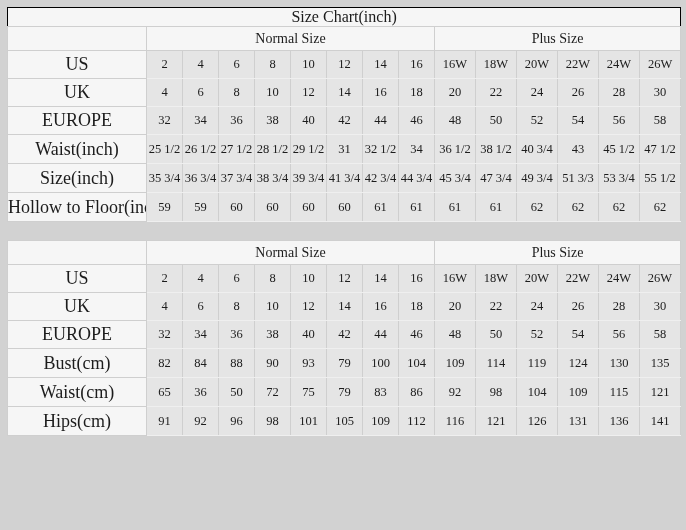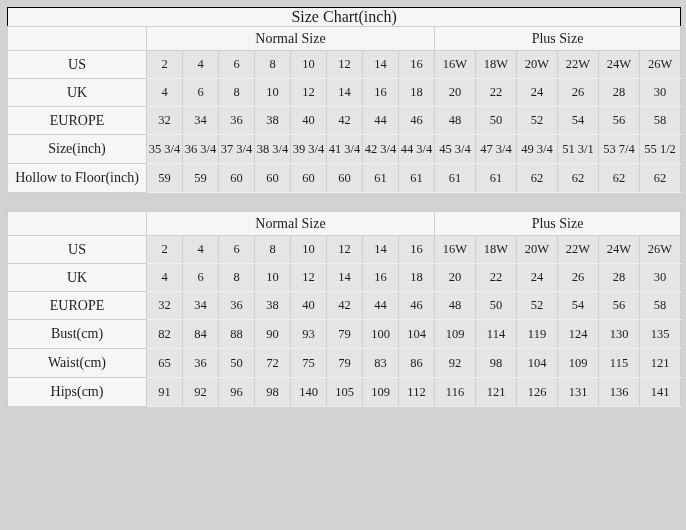--- a/index.html
+++ b/index.html
@@ -40,21 +40,21 @@
     border-bottom:1px solid var(--grid-line);
   }
   tr.group-row th{
     background:var(--header-cell-background);
     font-size:14px;height:23px;
     border:1px solid var(--grid-line);
   }
   tbody td{border:1px solid var(--grid-line);font-size:12.5px;}
   tbody td.label{
     background:var(--header-cell-background);
-    font-size:14px;
+    font-size:18px;
   }
   tbody td.data{
     background:var(--data-cell-background);
     border-top-color:#efefef;
     border-bottom-color:#efefef;
   }
   tbody tr:nth-child(-n+3) td{height:27px;}
   tbody tr:nth-child(n+4) td{height:28px;}
   tbody tr:nth-child(7) td{height:35px;}
 </style>
@@ -135,34 +135,51 @@
         <td class="data">44</td>
         <td class="data">46</td>
         <td class="data">48</td>
         <td class="data">50</td>
         <td class="data">52</td>
         <td class="data">54</td>
         <td class="data">56</td>
         <td class="data">58</td>
       </tr>
       <tr>
+        <td class="label">Waist(inch)</td>
+        <td class="data">25 1/2</td>
+        <td class="data">26 1/2</td>
+        <td class="data">27 1/2</td>
+        <td class="data">28 1/2</td>
+        <td class="data">29 1/2</td>
+        <td class="data">31</td>
+        <td class="data">32 1/2</td>
+        <td class="data">34</td>
+        <td class="data">36 1/2</td>
+        <td class="data">38 1/2</td>
+        <td class="data">40 3/4</td>
+        <td class="data">43</td>
+        <td class="data">45 1/2</td>
+        <td class="data">47 1/2</td>
+      </tr>
+      <tr>
         <td class="label">Size(inch)</td>
         <td class="data">35 3/4</td>
         <td class="data">36 3/4</td>
         <td class="data">37 3/4</td>
         <td class="data">38 3/4</td>
         <td class="data">39 3/4</td>
         <td class="data">41 3/4</td>
         <td class="data">42 3/4</td>
         <td class="data">44 3/4</td>
         <td class="data">45 3/4</td>
         <td class="data">47 3/4</td>
         <td class="data">49 3/4</td>
-        <td class="data">51 3/1</td>
-        <td class="data">53 7/4</td>
+        <td class="data">51 3/3</td>
+        <td class="data">53 3/4</td>
         <td class="data">55 1/2</td>
       </tr>
       <tr>
         <td class="label">Hollow to Floor(inch)</td>
         <td class="data">59</td>
         <td class="data">59</td>
         <td class="data">60</td>
         <td class="data">60</td>
         <td class="data">60</td>
         <td class="data">60</td>
@@ -288,21 +305,21 @@
         <td class="data">109</td>
         <td class="data">115</td>
         <td class="data">121</td>
       </tr>
       <tr>
         <td class="label">Hips(cm)</td>
         <td class="data">91</td>
         <td class="data">92</td>
         <td class="data">96</td>
         <td class="data">98</td>
-        <td class="data">140</td>
+        <td class="data">101</td>
         <td class="data">105</td>
         <td class="data">109</td>
         <td class="data">112</td>
         <td class="data">116</td>
         <td class="data">121</td>
         <td class="data">126</td>
         <td class="data">131</td>
         <td class="data">136</td>
         <td class="data">141</td>
       </tr>

